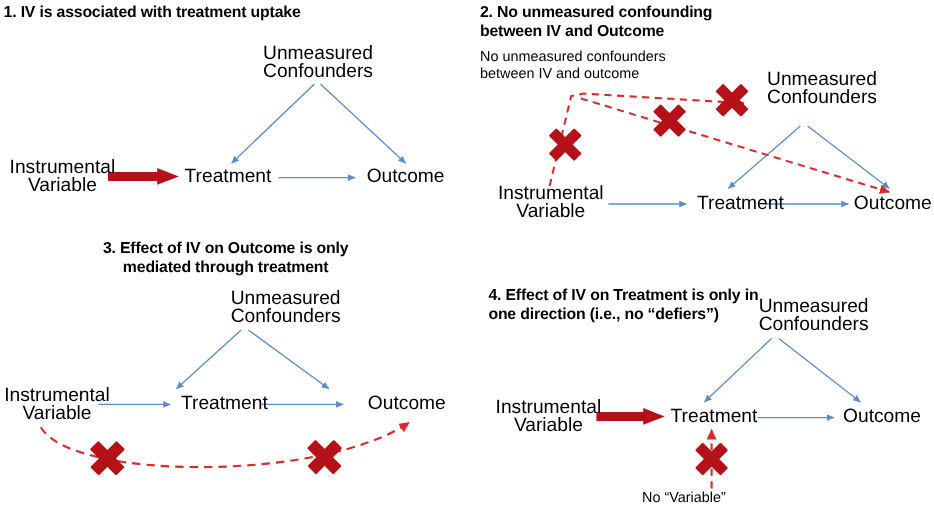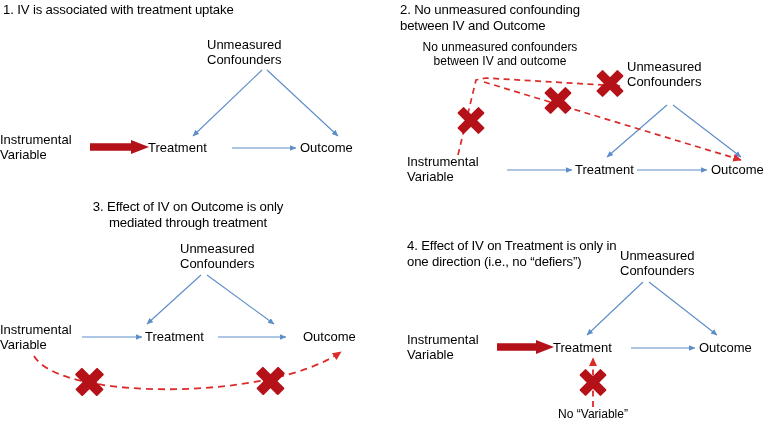--- a/index.html
+++ b/index.html
@@ -3,25 +3,25 @@
 <meta charset="utf-8">
 <style>
   html,body{margin:0;padding:0;background:#ffffff;}
   body{width:778px;height:427px;position:relative;overflow:hidden;
        font-family:"Liberation Sans","DejaVu Sans",sans-serif;color:#000;}
   .panel{position:absolute;}
   #panel-1{left:0;top:0;width:389px;height:196px;}
   #panel-2{left:389px;top:0;width:389px;height:196px;}
   #panel-3{left:0;top:196px;width:389px;height:231px;}
   #panel-4{left:389px;top:196px;width:389px;height:231px;}
-  .heading{position:absolute;font-weight:normal;font-size:13.2px;line-height:15.5px;
+  .heading{position:absolute;font-weight:bold;font-size:13.2px;line-height:15.5px;
            letter-spacing:-0.15px;white-space:pre-line;}
-  .node{position:absolute;font-size:13px;line-height:14.6px;text-align:left;
+  .node{position:absolute;font-size:16px;line-height:14.6px;text-align:center;
         white-space:pre-line;}
-  .note{position:absolute;font-size:12.0px;line-height:14.4px;text-align:center;
+  .note{position:absolute;font-size:12.0px;line-height:14.4px;text-align:left;
         white-space:pre-line;}
   svg.layer{position:absolute;left:0;top:0;width:100%;height:100%;overflow:visible;}
   .xmark{position:absolute;width:0;height:0;}
   .xmark i{position:absolute;display:block;background:#B51118;border-radius:1px;}
 </style>
 </head>
 <body>
 
 <div class="panel" id="panel-1">
   <div class="heading" style="left:3px;top:2px;width:360px;">1. IV is associated with treatment uptake</div>

